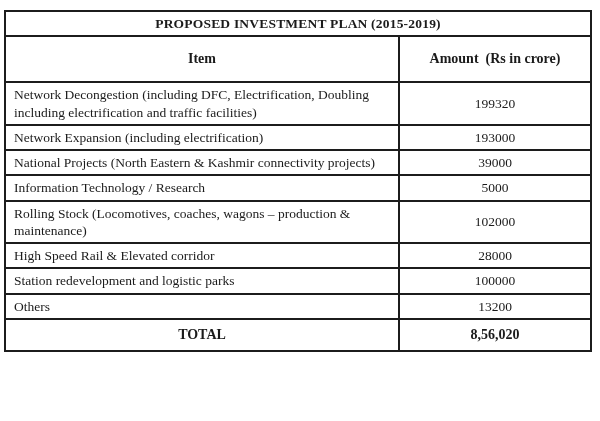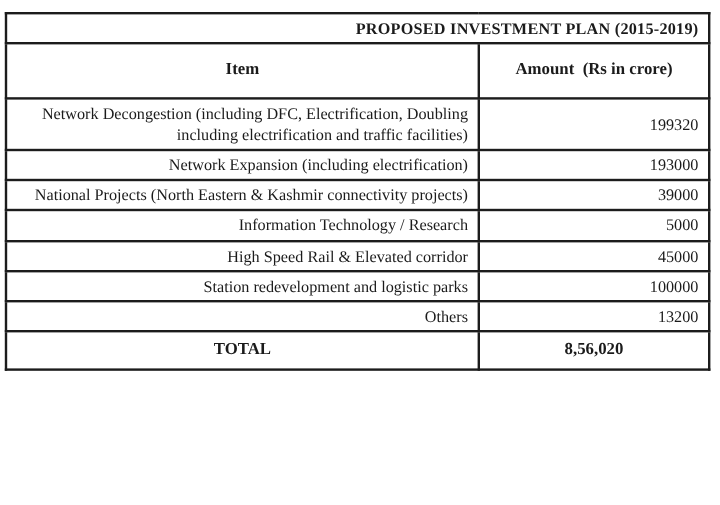--- a/index.html
+++ b/index.html
@@ -26,21 +26,20 @@
   }
   col.col-item   { width: 394px; }
   col.col-amount { width: 192px; }
   table.plan-table td {
     border: 2px solid #1c1c1c;
     padding: 3px 8px;
     font-size: 13.5px;
     line-height: 1.28;
     vertical-align: middle;
     background: #ffffff;
-    text-align: right;
   }
   td.title-cell {
     text-align: center;
     font-weight: bold;
     font-size: 14px;
     padding: 3px 4px;
     letter-spacing: 0.2px;
   }
   tr.header-row td {
     height: 38px;
@@ -85,22 +84,26 @@
       </tr>
       <tr>
         <td class="item-cell">National Projects (North Eastern &amp; Kashmir connectivity projects)</td>
         <td class="amount-cell">39000</td>
       </tr>
       <tr>
         <td class="item-cell">Information Technology / Research</td>
         <td class="amount-cell">5000</td>
       </tr>
       <tr>
+        <td class="item-cell">Rolling Stock (Locomotives, coaches, wagons – production &amp; maintenance)</td>
+        <td class="amount-cell">102000</td>
+      </tr>
+      <tr>
         <td class="item-cell">High Speed Rail &amp; Elevated corridor</td>
-        <td class="amount-cell">45000</td>
+        <td class="amount-cell">28000</td>
       </tr>
       <tr>
         <td class="item-cell">Station redevelopment and logistic parks</td>
         <td class="amount-cell">100000</td>
       </tr>
       <tr>
         <td class="item-cell">Others</td>
         <td class="amount-cell">13200</td>
       </tr>
       <tr class="total-row">

